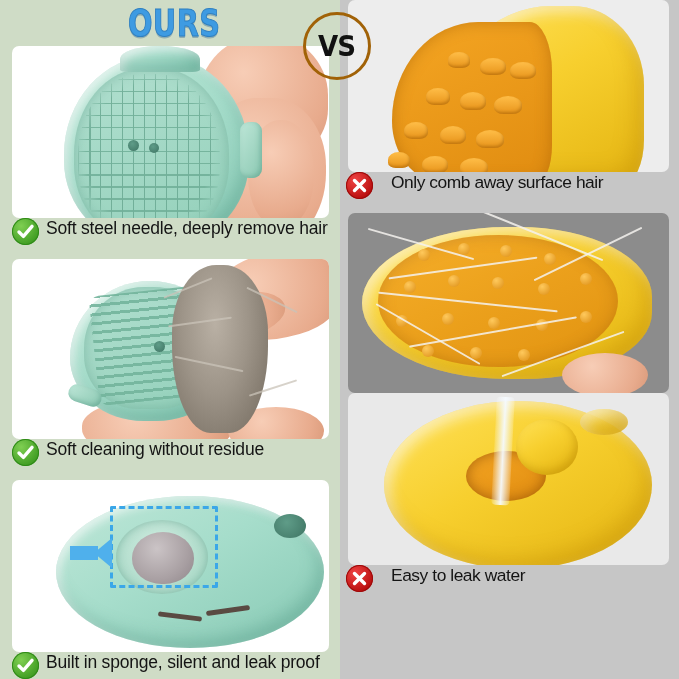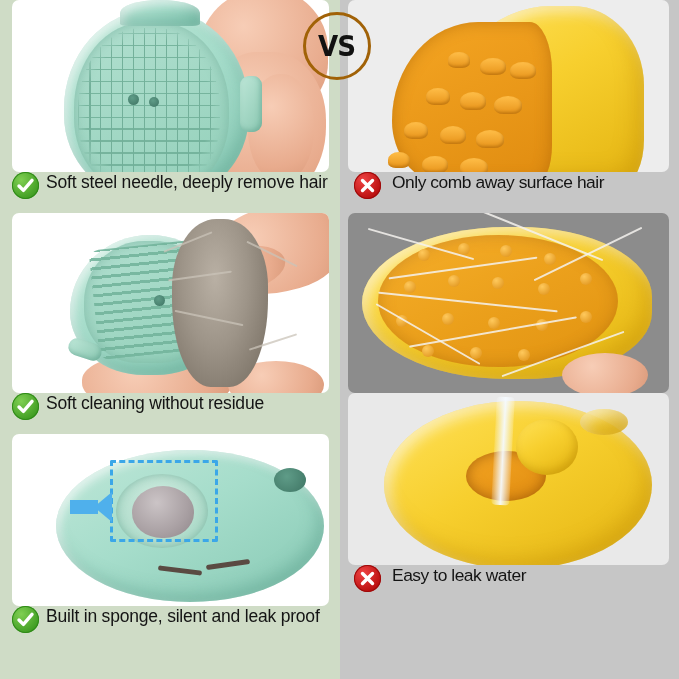--- a/index.html
+++ b/index.html
@@ -51,21 +51,21 @@
   .col-others .panel{margin:0 10px 0 8px;}
   .r1 .panel{height:172px;}
   .r2 .panel{height:180px;}
   .r3 .panel{height:172px;}
 
   
   .cap{
     display:flex;align-items:flex-start;gap:7px;
     height:41px;padding-left:12px;box-sizing:border-box;
   }
-  .col-others .cap{padding-left:14px;gap:11px;}
+  .col-others .cap{padding-left:6px;gap:18px;}
   .cap-text{
     font-size:17.5px;color:#141414;font-weight:500;
     font-family:"Liberation Sans",sans-serif;
     white-space:nowrap;letter-spacing:-.2px;
   }
   .col-others .cap-text{letter-spacing:-.45px;font-size:17.4px;}
   .ic{width:27px;height:27px;border-radius:50%;flex:none;position:relative;}
   .ic-ok{background:radial-gradient(circle at 34% 30%,#7fcf52,#3f9c22 75%);box-shadow:inset 0 0 0 1px #2f8a18;}
   .ic-no{background:radial-gradient(circle at 34% 30%,#ef4343,#b80d0d 75%);box-shadow:inset 0 0 0 1px #9c0a0a;}
   .ic svg{position:absolute;left:0;top:0;}
@@ -139,20 +139,23 @@
     box-shadow:inset 0 0 10px rgba(70,140,120,.45);}
   .vent{position:absolute;background:#5a4a42;border-radius:3px;}
 </style>
 </head>
 <body>
 
 <div class="board">
 
   <div class="col col-ours">
 
+    <div class="head head-ours">
+      <div class="head-title">OURS</div>
+    </div>
 
     <div class="rows">
 
       <div class="row r1">
         <div class="panel">
           <div class="ph">
 
             <div class="skin" style="left:186px;top:-12px;width:130px;height:128px;border-radius:60% 55% 48% 48%;"></div>
             <div class="skin" style="left:196px;top:52px;width:118px;height:150px;border-radius:45% 50% 55% 55%;"></div>
             <div class="skin" style="left:236px;top:74px;width:66px;height:108px;border-radius:48%;"></div>

